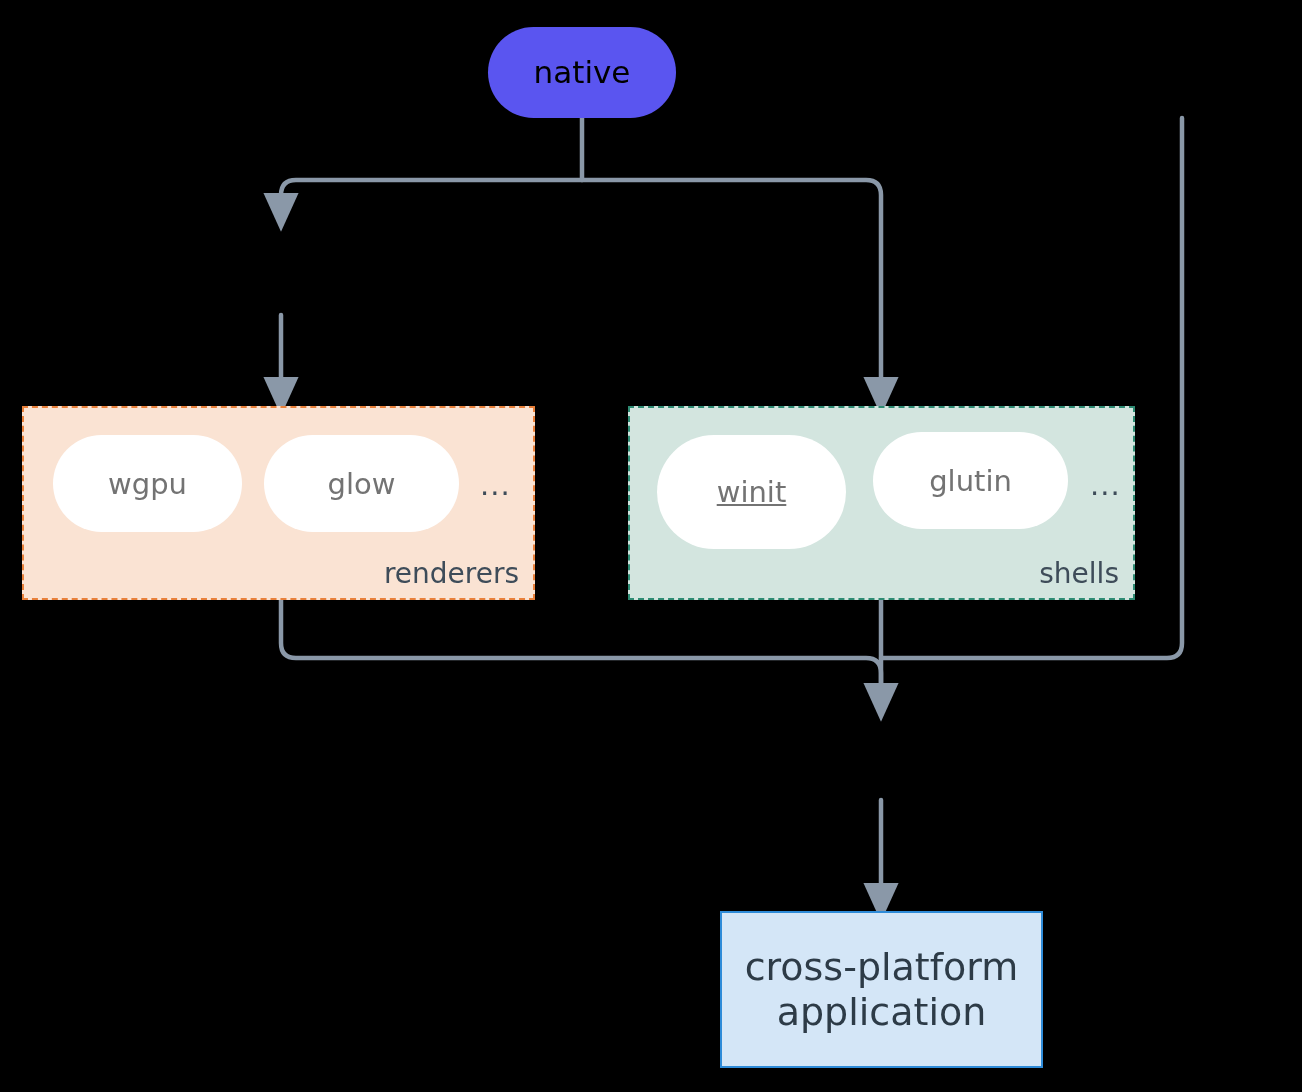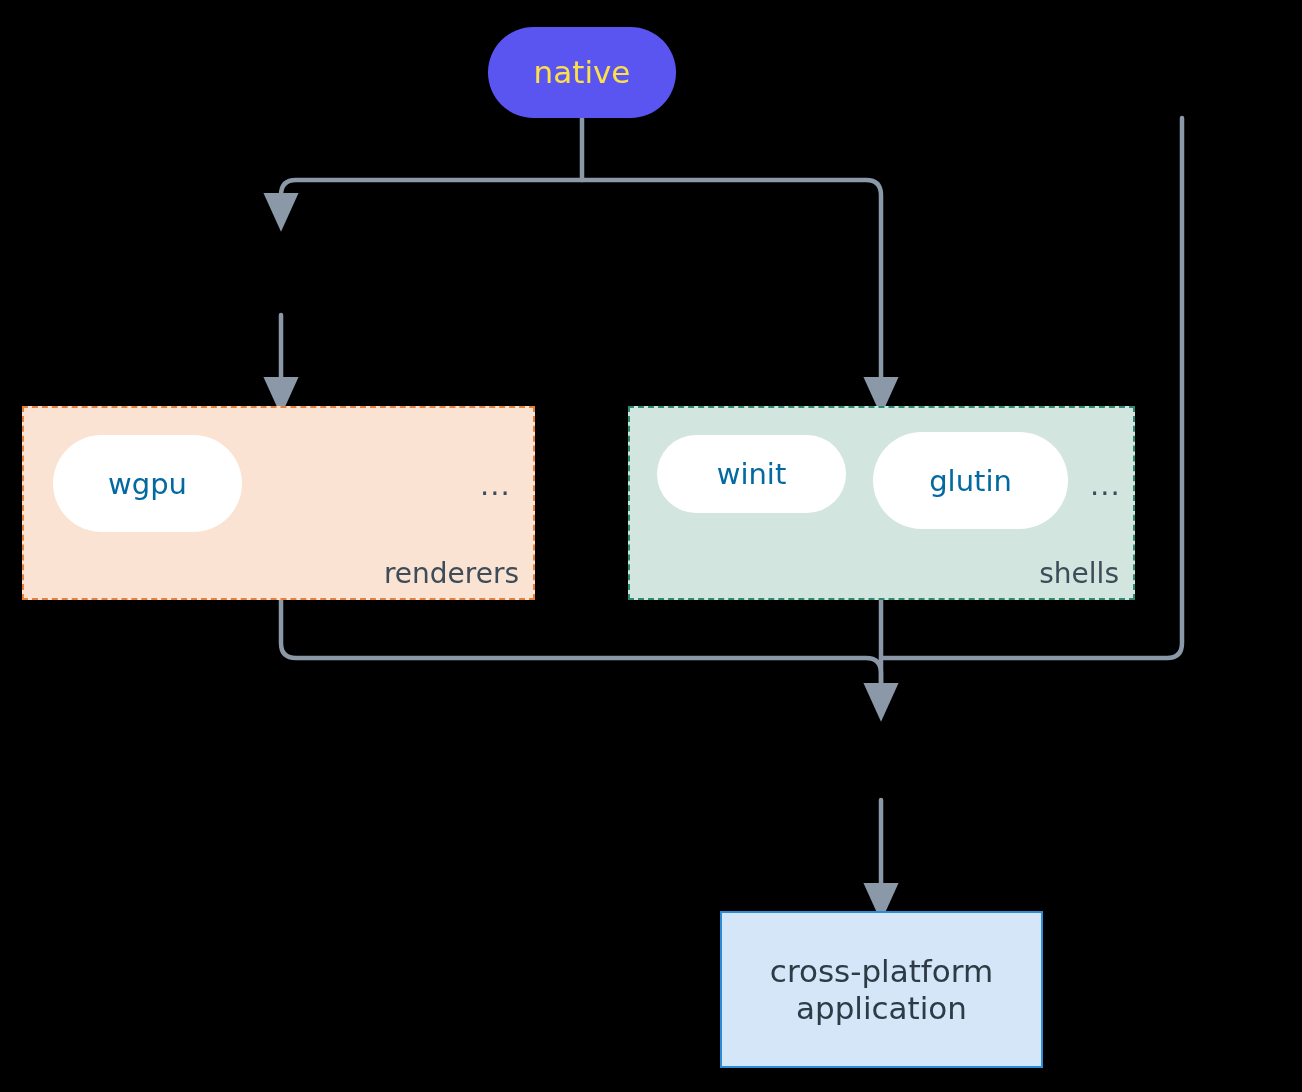--- a/index.html
+++ b/index.html
@@ -39,38 +39,38 @@
   }
   .node-label {
     display: block;
     line-height: 1.18;
     white-space: pre-line;
   }
 
   
   .node-native, .node-web {
     background: #5A55F0;
-    color: #fde047;
+    color: #000000;
     font-size: 31px;
   }
   .node-graphics {
     background: #E8803A;
     color: #FFFFFF;
     font-size: 31px;
   }
   .node-iced {
     background: #2E8BD8;
     color: #FFFFFF;
     font-size: 31px;
   }
   .node-app {
     background: #D4E6F7;
     border: 2px solid #2E8BD8;
     color: #2D3B47;
-    font-size: 31px;
+    font-size: 38px;
   }
 
   
   .group {
     position: absolute;
     box-sizing: border-box;
   }
   .group-renderers {
     background: #FAE3D3;
     border: 2px dashed #E8803A;
@@ -86,21 +86,21 @@
     font-size: 28px;
     color: #3E4C59;
   }
   .child-pill {
     position: absolute;
     display: flex;
     align-items: center;
     justify-content: center;
     background: #FFFFFF;
     border-radius: 999px;
-    color: #0369a1;
+    color: #737373;
     font-size: 29px;
     box-sizing: border-box;
   }
   .ellipsis {
     position: absolute;
     color: #3E4C59;
     font-size: 29px;
     letter-spacing: 1px;
   }
 </style>
@@ -139,26 +139,29 @@
   <div class="node pill node-native" style="left:488px; top:27px; width:188px; height:91px;">
     <span class="node-label">native</span>
   </div>
 
 
 
   <div class="group group-renderers" style="left:22px; top:406px; width:513px; height:194px;">
     <div class="child-pill" style="left:29px; top:27px; width:189px; height:97px;">
       <span>wgpu</span>
     </div>
+    <div class="child-pill" style="left:240px; top:27px; width:195px; height:97px;">
+      <span>glow</span>
+    </div>
     <span class="ellipsis" style="left:456px; top:60px;">...</span>
     <span class="group-caption">renderers</span>
   </div>
 
   <div class="group group-shells" style="left:628px; top:406px; width:507px; height:194px;">
-    <div class="child-pill" style="left:27px; top:27px; width:189px; height:78px;">
+    <div class="child-pill" style="left:27px; top:27px; width:189px; height:114px;text-decoration:underline;">
       <span>winit</span>
     </div>
     <div class="child-pill" style="left:243px; top:24px; width:195px; height:97px;">
       <span>glutin</span>
     </div>
     <span class="ellipsis" style="left:460px; top:60px;">...</span>
     <span class="group-caption">shells</span>
   </div>
 
 

